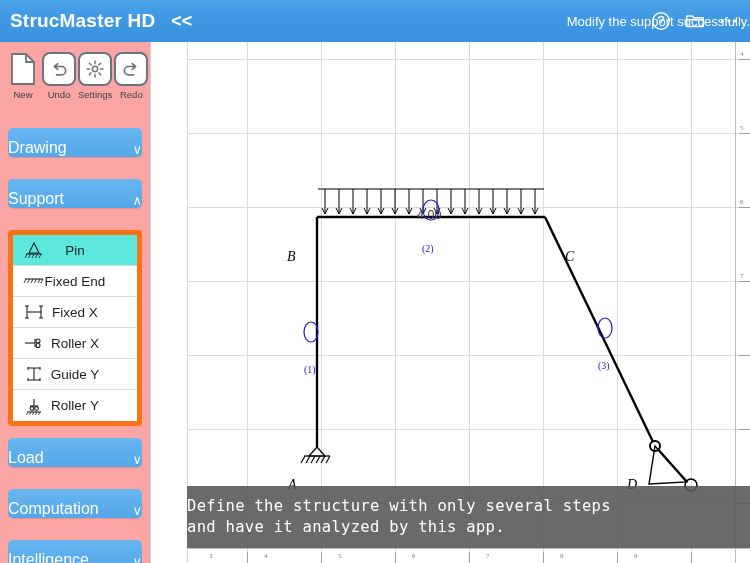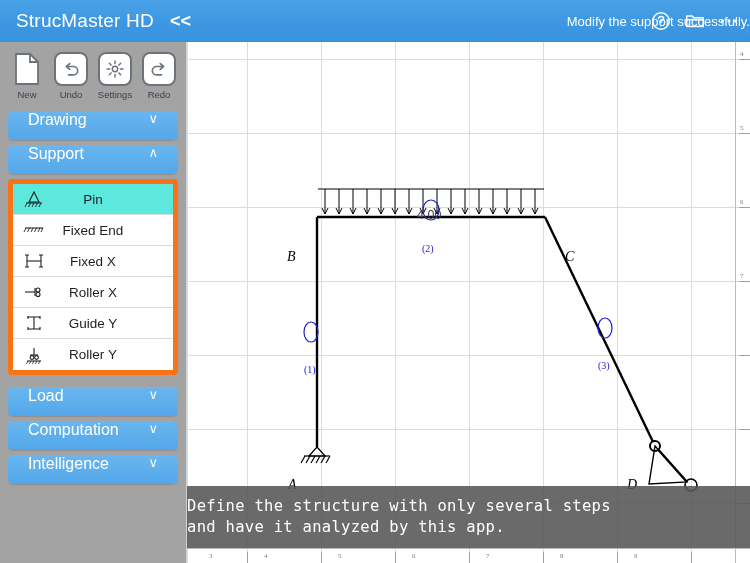--- a/index.html
+++ b/index.html
@@ -16,63 +16,63 @@
   }
 
   
   .topbar {
     position: absolute; left: 0; top: 0; width: 750px; height: 42px;
     background: linear-gradient(to bottom, #4aa3e8 0%, #3d97e2 55%, #3a92de 100%);
     color: #ffffff;
     display: flex; align-items: center;
   }
   .app-title {
-    font-size: 19px; font-weight: 400; letter-spacing: .2px;
-    margin-left: 16px; color: #ffffff;
+    font-size: 19px; font-weight: 700; letter-spacing: .2px;
+    margin-left: 10px; color: #ffffff;
   }
   .back-chevrons {
     margin-left: 16px; font-size: 18px; font-weight: 700; color: #ffffff;
   }
   .status-msg {
     position: absolute; left: 0; right: 0; text-align: right;
     font-size: 13px; color: #ffffff; pointer-events: none;
   }
   .topbar-right {
     margin-left: auto; display: flex; align-items: center; gap: 12px;
     margin-right: 10px;
   }
   .ticon { width: 22px; height: 22px; display: block; }
 
   
   .sidebar {
-    position: absolute; left: 0; top: 42px; width: 187px; height: 521px;
-    background: #a3a3a3;
+    position: absolute; left: 0; top: 42px; width: 151px; height: 521px;
+    background: #fca5a5;
     border-right: 1px solid #cfd3d6;
   }
   .tools {
     display: flex; padding: 10px 6px 6px 6px; gap: 2px;
   }
   .tool {
     width: 45px; display: flex; flex-direction: column; align-items: center;
     gap: 3px; cursor: default;
   }
   .tool .glyph {
     width: 34px; height: 34px; border-radius: 8px;
     border: 2px solid #6d737a;
     display: flex; align-items: center; justify-content: center;
     background: #ffffff;
   }
   .tool .glyph.plain { border: none; background: transparent; }
   .tool .tlabel { font-size: 9.5px; color: #3c4147; }
 
   .section {
-    margin: 5px 8px; height: 29px; border-radius: 5px;
+    margin: 22px 8px; height: 29px; border-radius: 5px;
     background: linear-gradient(to bottom, #69b6f0 0%, #53a7e9 100%);
-    color: #ffffff; display: flex; align-items: flex-start;
-    padding: 0 20px; font-size: 16px;
+    color: #ffffff; display: flex; align-items: flex-end;
+    padding: 0 0; font-size: 16px;
     box-shadow: 0 1px 1px rgba(0,0,0,.12);
   }
   .section .chev { margin-left: auto; font-size: 13px; opacity: .95; }
 
   .list {
     margin: 0 8px; border: 5px solid #f97316; border-radius: 4px;
     overflow: hidden; background: #ffffff;
   }
   .row {
     height: 31px; display: flex; align-items: center;

